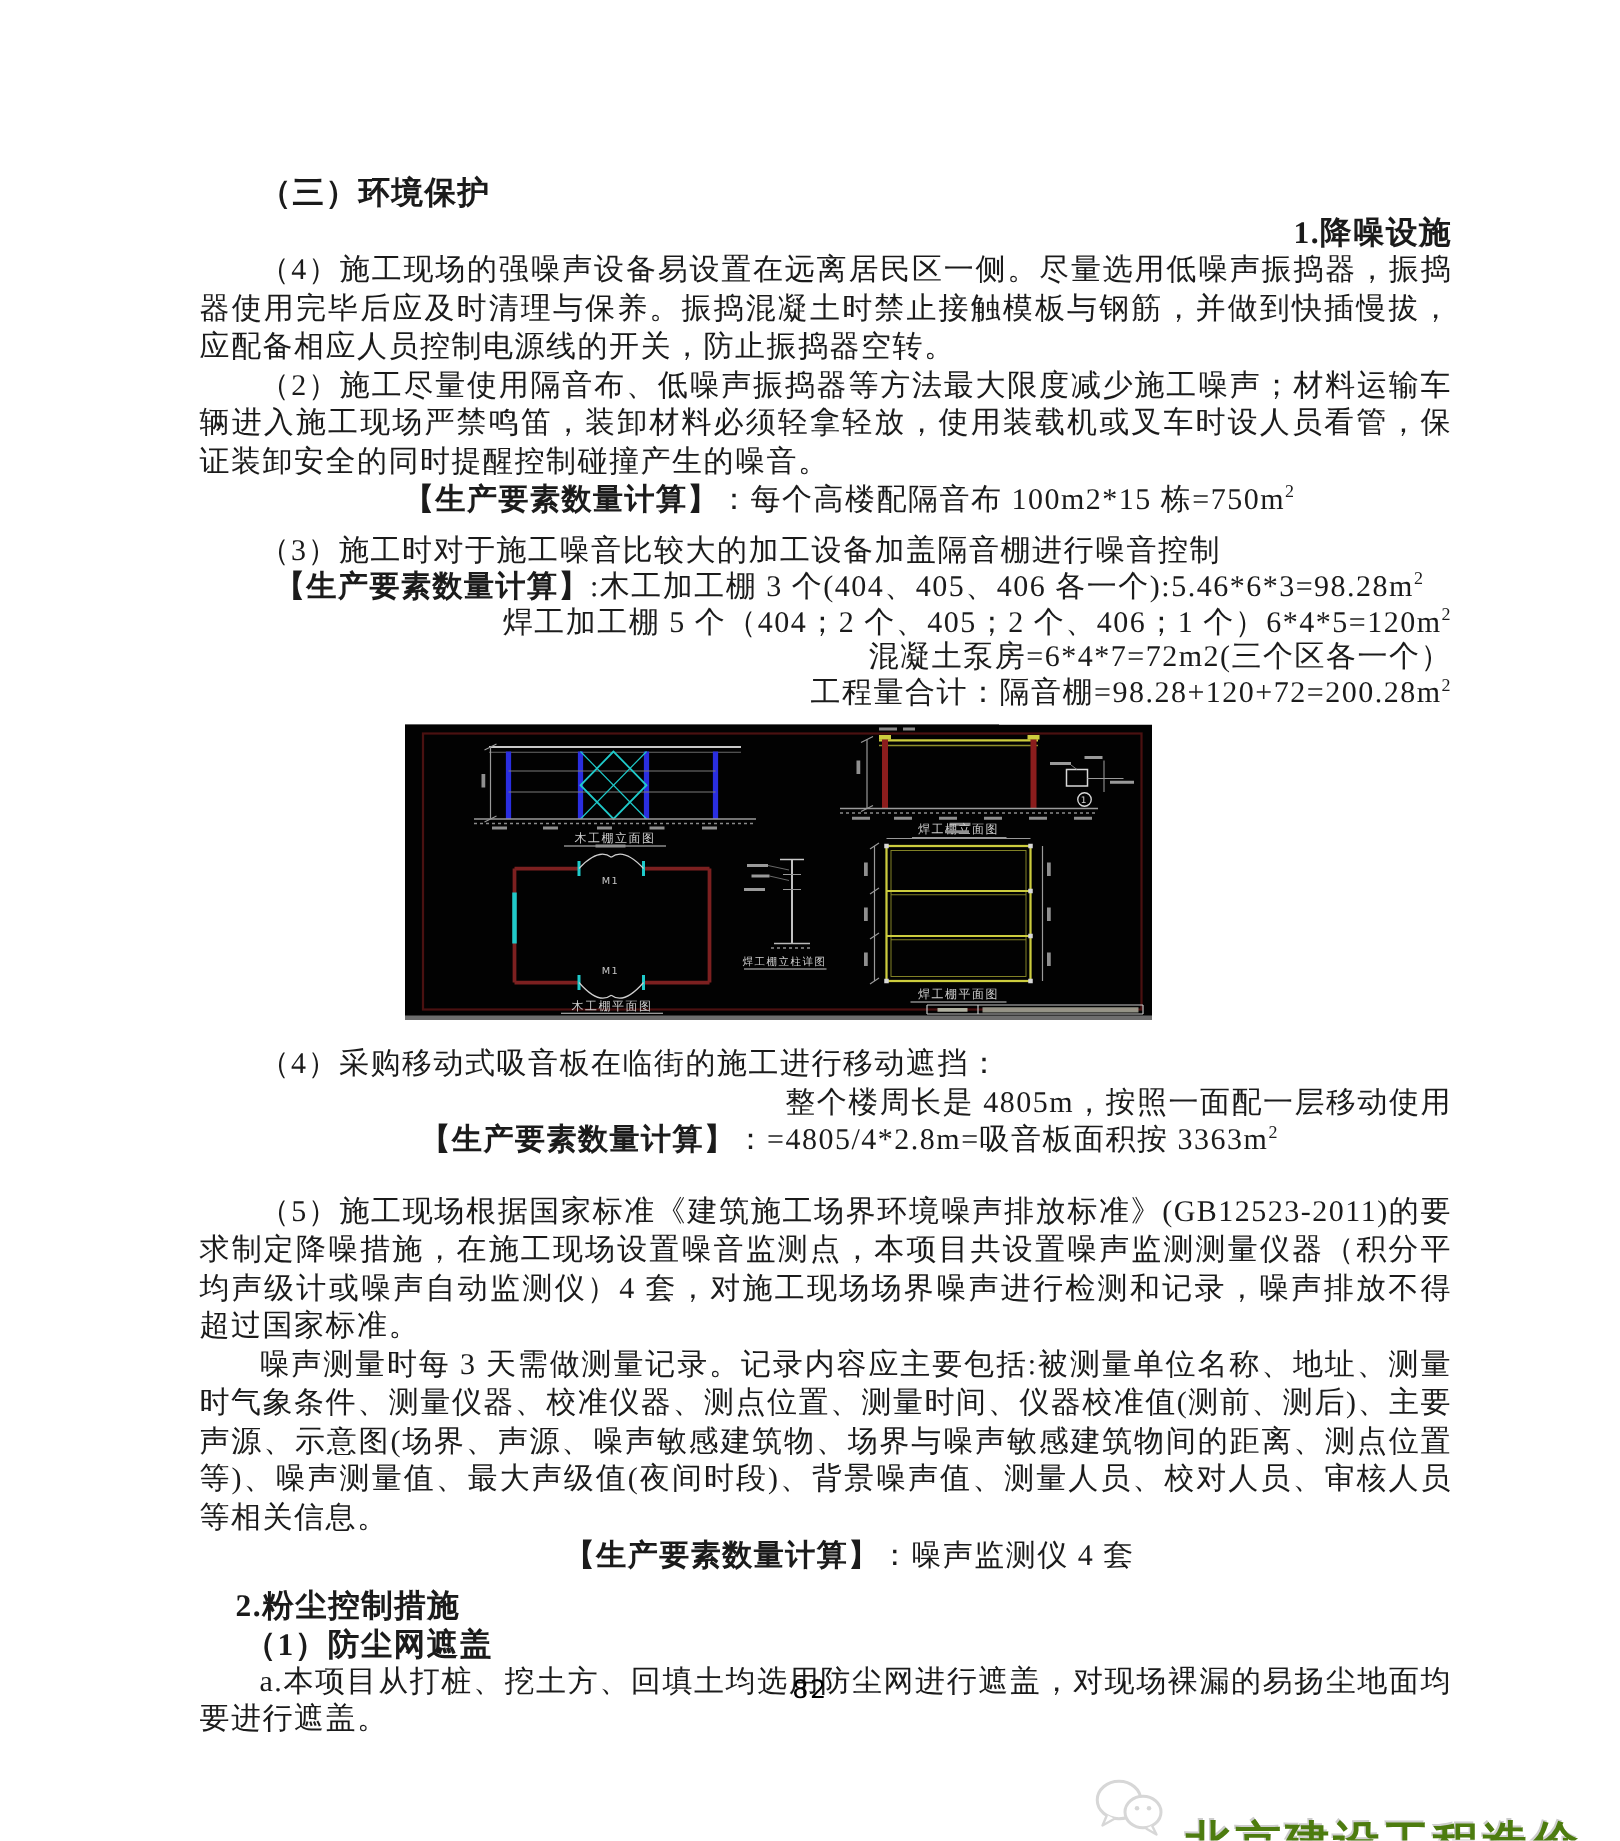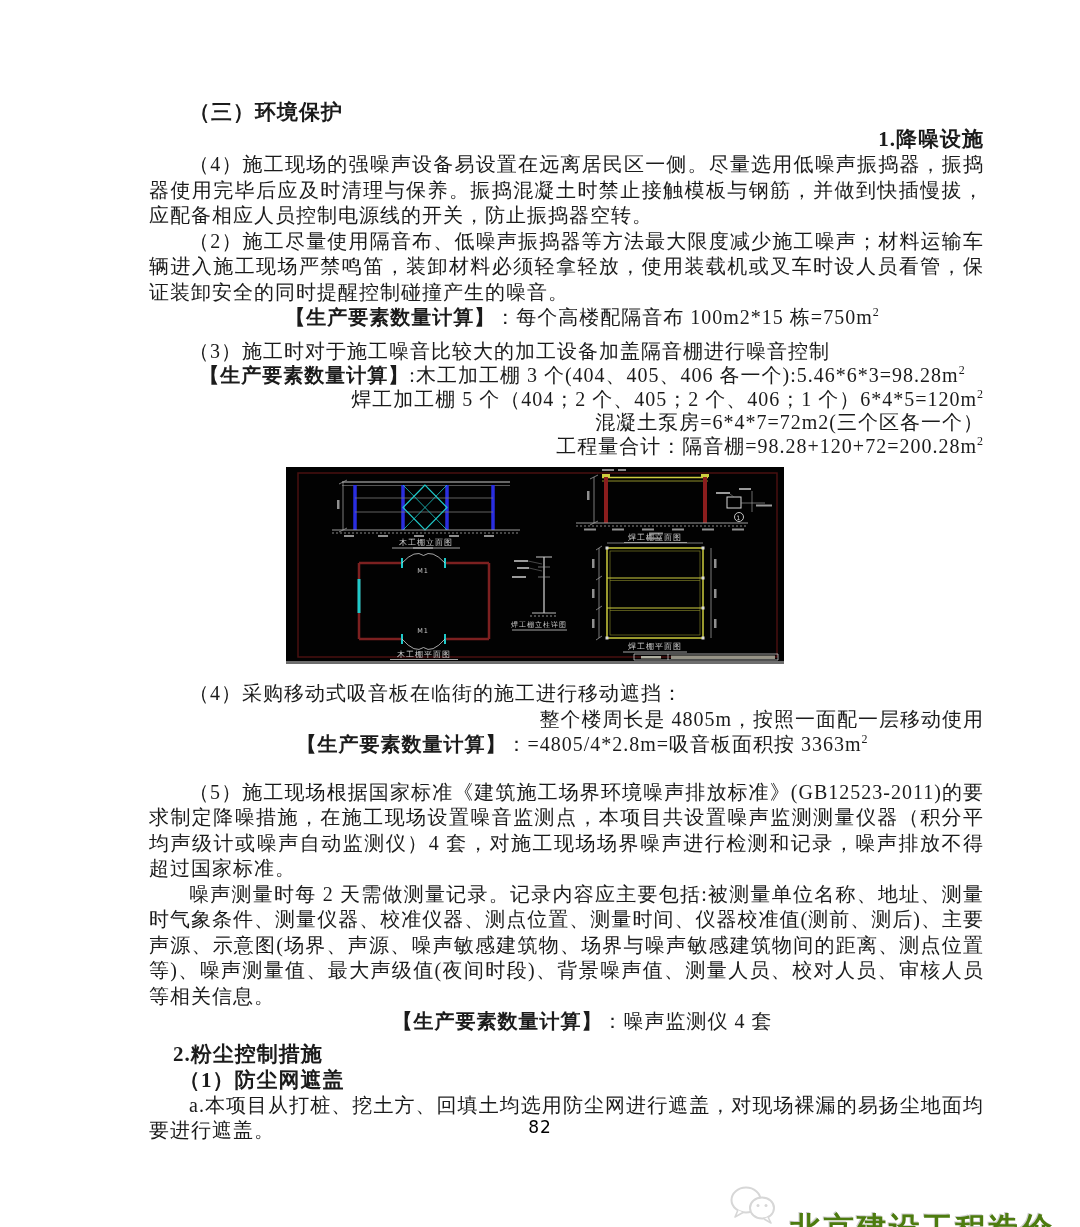--- a/index.html
+++ b/index.html
@@ -1,20 +1,20 @@
 <!DOCTYPE html>
 <html><head>
 <meta charset="utf-8">
 <style>
   html,body{margin:0;padding:0;}
   body{width:1080px;height:1227px;background:#ffffff;
        font-family:"Liberation Serif","DejaVu Serif",serif;color:#1b1b1b;}
   .page{position:relative;width:1080px;height:1227px;overflow:hidden;background:#ffffff;}
-  .content{position:absolute;left:133px;top:99px;width:835px;
-           font-size:20px;line-height:25.5px;letter-spacing:1px;margin-left:16px;}
+  .content{position:absolute;left:133px;top:115px;width:835px;
+           font-size:20px;line-height:25.5px;letter-spacing:1px;}
   .h1{font-weight:bold;font-size:21px;line-height:27px;margin:0 0 0 40px;}
   .h2{font-weight:bold;font-size:21px;line-height:26px;margin:0 0 0 30px;text-align:right;}
   .h3{font-weight:bold;font-size:21px;line-height:26px;margin:0 0 0 24px;}
   .h4{font-weight:bold;font-size:21px;line-height:26px;margin:0 0 0 30px;}
   p.body{margin:0;text-indent:2em;text-align:justify;}
   .calc{margin:0 0 0 32px;text-indent:0;text-align:center;}
   .calc-label{font-weight:bold;}
   .calcgroup{line-height:23.5px;}
   .noindent{margin:0 0 0 32px;text-align:right;}
   sup{font-size:12px;line-height:0;}
@@ -195,21 +195,21 @@
         <rect x="0" y="194" width="498" height="3" fill="#6e6e6e"></rect>
       </svg>
     </div>
 
     <div class="spacer20"></div>
     <p class="body">（4）采购移动式吸音板在临街的施工进行移动遮挡：</p>
     <div class="noindent">整个楼周长是 4805m，按照一面配一层移动使用</div>
     <div class="calc"><span class="calc-label">【生产要素数量计算】</span><span>：=4805/4*2.8m=吸音板面积按 3363m</span><sup>2</sup></div>
     <div class="spacer22"></div>
     <p class="body">（5）施工现场根据国家标准《建筑施工场界环境噪声排放标准》(GB12523-2011)的要求制定降噪措施，在施工现场设置噪音监测点，本项目共设置噪声监测测量仪器（积分平均声级计或噪声自动监测仪）4 套，对施工现场场界噪声进行检测和记录，噪声排放不得超过国家标准。</p>
-    <p class="body">噪声测量时每 2 天需做测量记录。记录内容应主要包括:被测量单位名称、地址、测量时气象条件、测量仪器、校准仪器、测点位置、测量时间、仪器校准值(测前、测后)、主要声源、示意图(场界、声源、噪声敏感建筑物、场界与噪声敏感建筑物间的距离、测点位置等)、噪声测量值、最大声级值(夜间时段)、背景噪声值、测量人员、校对人员、审核人员等相关信息。</p>
+    <p class="body">噪声测量时每 3 天需做测量记录。记录内容应主要包括:被测量单位名称、地址、测量时气象条件、测量仪器、校准仪器、测点位置、测量时间、仪器校准值(测前、测后)、主要声源、示意图(场界、声源、噪声敏感建筑物、场界与噪声敏感建筑物间的距离、测点位置等)、噪声测量值、最大声级值(夜间时段)、背景噪声值、测量人员、校对人员、审核人员等相关信息。</p>
     <div class="calc"><span class="calc-label">【生产要素数量计算】</span><span>：噪声监测仪 4 套</span></div>
     <div class="spacer6"></div>
     <div class="h3">2.粉尘控制措施</div>
     <div class="h4">（1）防尘网遮盖</div>
     <p class="body">a.本项目从打桩、挖土方、回填土均选用防尘网进行遮盖，对现场裸漏的易扬尘地面均要进行遮盖。</p>
   </div>
 
   <div class="footer-page">82</div>
 
   <div class="watermark">

